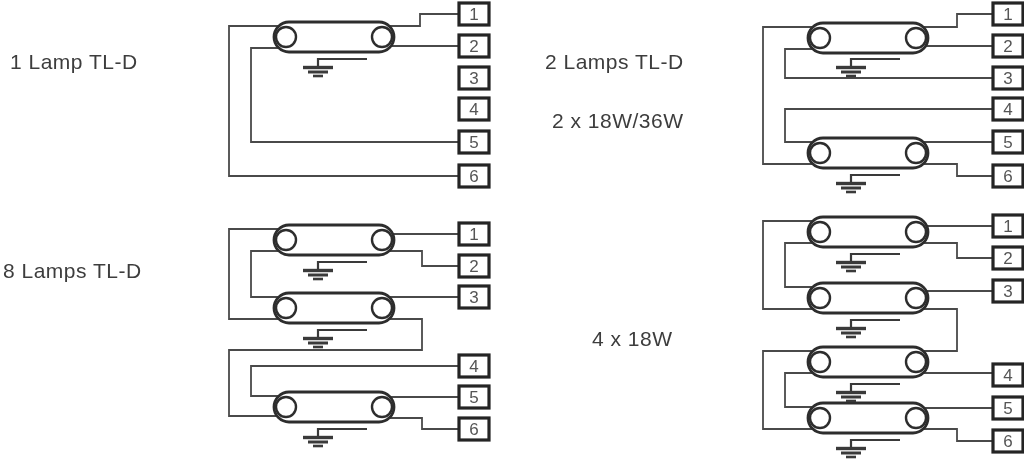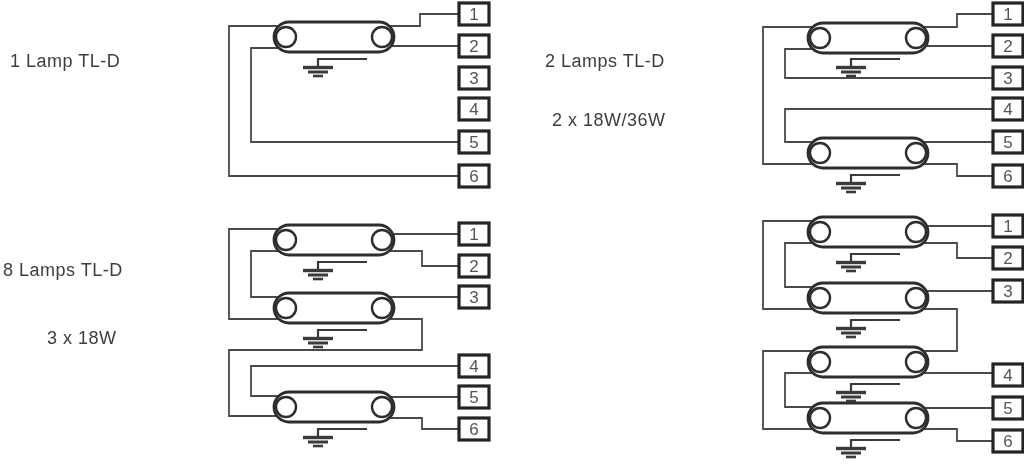--- a/index.html
+++ b/index.html
@@ -14,21 +14,21 @@
   .canvas svg{position:absolute;left:0;top:0;}
   .wire{fill:none;stroke:#4a4a4a;stroke-width:1.8;stroke-linecap:butt;stroke-linejoin:miter;}
   .lamp-rect{fill:#ffffff;stroke:#2d2d2d;stroke-width:2.8;}
   .filament{fill:#ffffff;stroke:#2d2d2d;stroke-width:2.4;}
   .gnd{stroke:#3a3a3a;fill:none;}
   .tbox{fill:#ffffff;stroke:#242424;stroke-width:3.2;}
   .tnum{font-family:"Liberation Sans",sans-serif;font-size:17px;fill:#555555;text-anchor:middle;}
   .label{
     position:absolute;
     color:#3d3d3d;
-    font-size:18px;
+    font-size:21px;
     line-height:27px;
     white-space:nowrap;
     letter-spacing:0.5px;
   }
 </style>
 </head>
 <body>
 
 <div class="canvas">
 
@@ -215,16 +215,16 @@
       </g>
     </g>
   </svg>
 
   <div class="label" style="left:10px;top:48px">1 Lamp TL-D</div>
 
   <div class="label" style="left:545px;top:48px">2 Lamps TL-D</div>
   <div class="label" style="left:552px;top:107px">2 x 18W/36W</div>
 
   <div class="label" style="left:3px;top:257px">8 Lamps TL-D</div>
-  <div class="label" style="left:47px;top:325px">3 x 18W</div>
-
+
+  <div class="label" style="left:592px;top:325px">4 x 18W</div>
 
 </div>
 
 </body></html>

